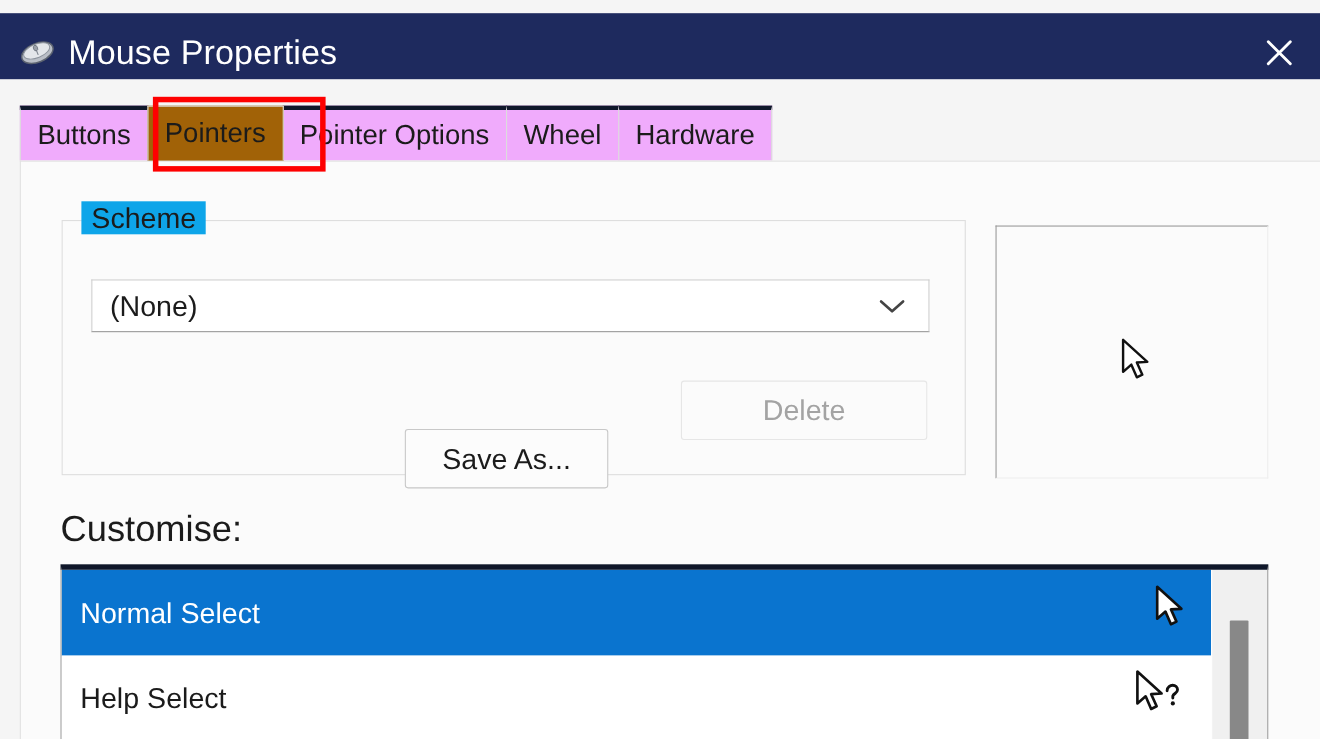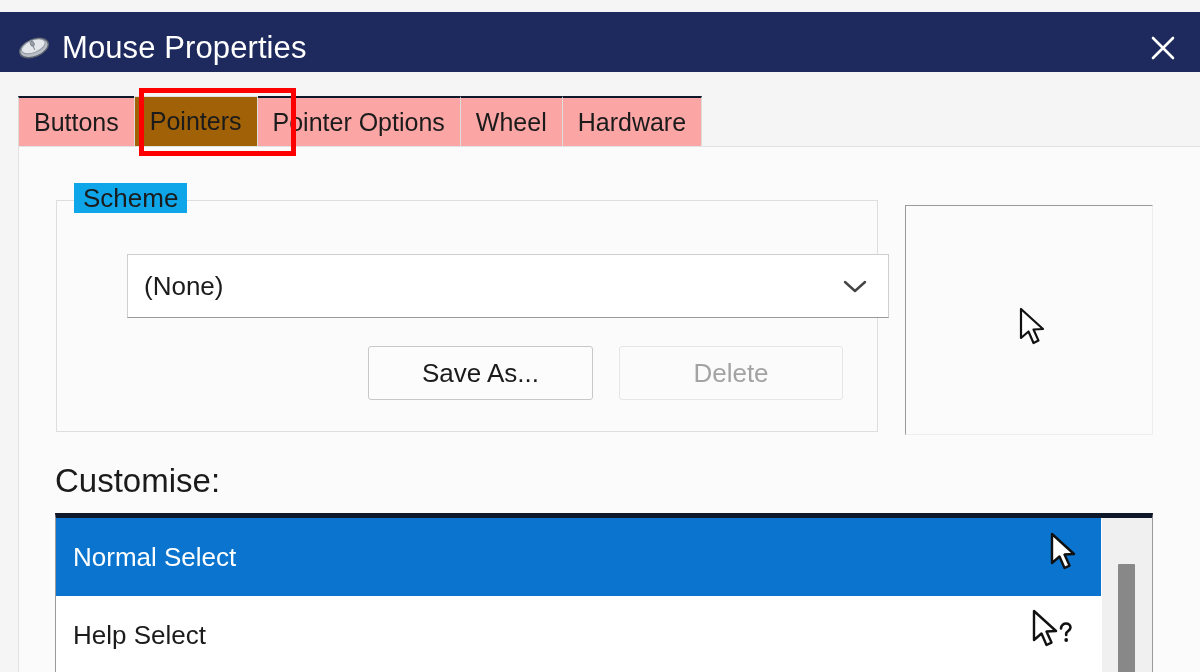--- a/index.html
+++ b/index.html
@@ -78,24 +78,24 @@
     height: 50px;
     display: flex;
     align-items: stretch;
   }
   .tab {
     display: flex;
     align-items: center;
     padding: 0 15px;
     font-size: 25px;
     color: #1b1b1b;
-    background: #fca5a5;
+    background: #f0abfc;
     border-left: 1px solid #dcdcdc;
     border-right: 1px solid #dcdcdc;
-    border-top: 2px solid #0f172a;
+    border-top: 4px solid #0f172a;
     margin-right: -1px;
     white-space: nowrap;
     cursor: pointer;
     box-sizing: border-box;
   }
   .tab.selected {
     background: #a16207;
     border-top: 1px solid #e0e0e0;
     border-bottom: none;
     position: relative;
@@ -147,29 +147,28 @@
     font-size: 26px;
     color: #1b1b1b;
     line-height: 30px;
   }
 
   .combo {
     position: absolute;
     left: 64px;
     top: 107px;
     width: 762px;
-    height: 64px;
+    height: 48px;
     background: #ffffff;
     border: 1px solid #cfcfcf;
     border-bottom-color: #9a9a9a;
     box-sizing: border-box;
     display: flex;
     align-items: center;
     cursor: pointer;
-    margin-left: 44px;
   }
   .combo-value {
     margin-left: 16px;
     font-size: 26px;
     color: #1b1b1b;
   }
   .combo-arrow {
     position: absolute;
     right: 18px;
     top: 0;
@@ -189,23 +188,24 @@
     color: #1b1b1b;
     font-family: "Liberation Sans", sans-serif;
     cursor: pointer;
     box-sizing: border-box;
     display: flex;
     align-items: center;
     justify-content: center;
   }
   .btn-saveas {
     left: 349px;
-    width: 225px;
+    width: 185px;
     border-color: #c8c8c8;
     background: #fcfcfc;
+    margin-top: 44px;
   }
   .btn-delete {
     left: 600px;
     width: 224px;
     color: #a3a3a3;
     border-color: #e6e6e6;
     background: #fbfbfb;
     cursor: default;
   }
 

